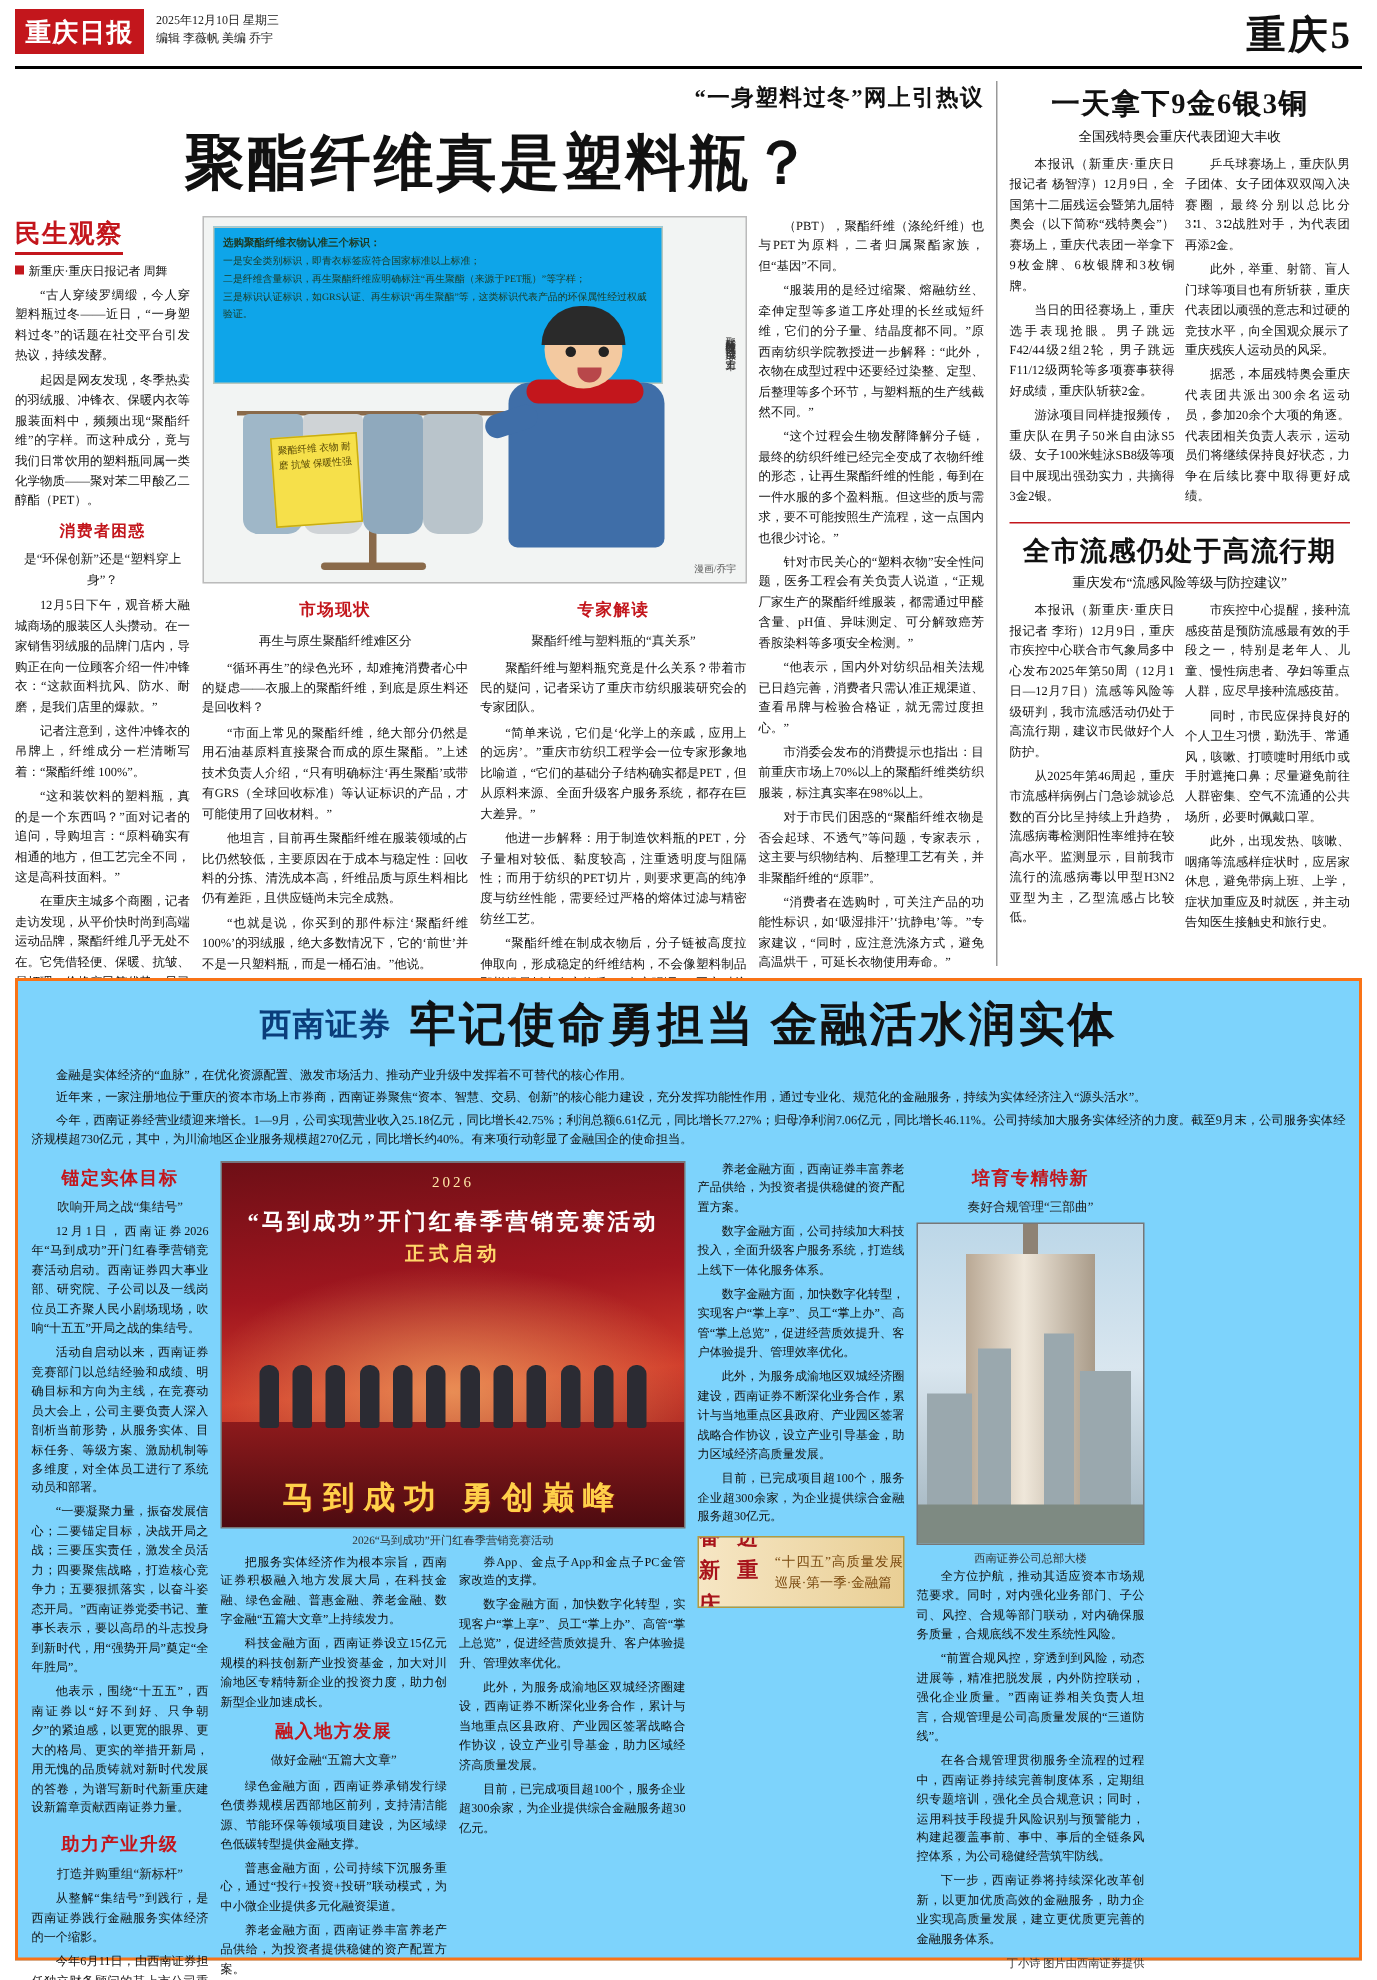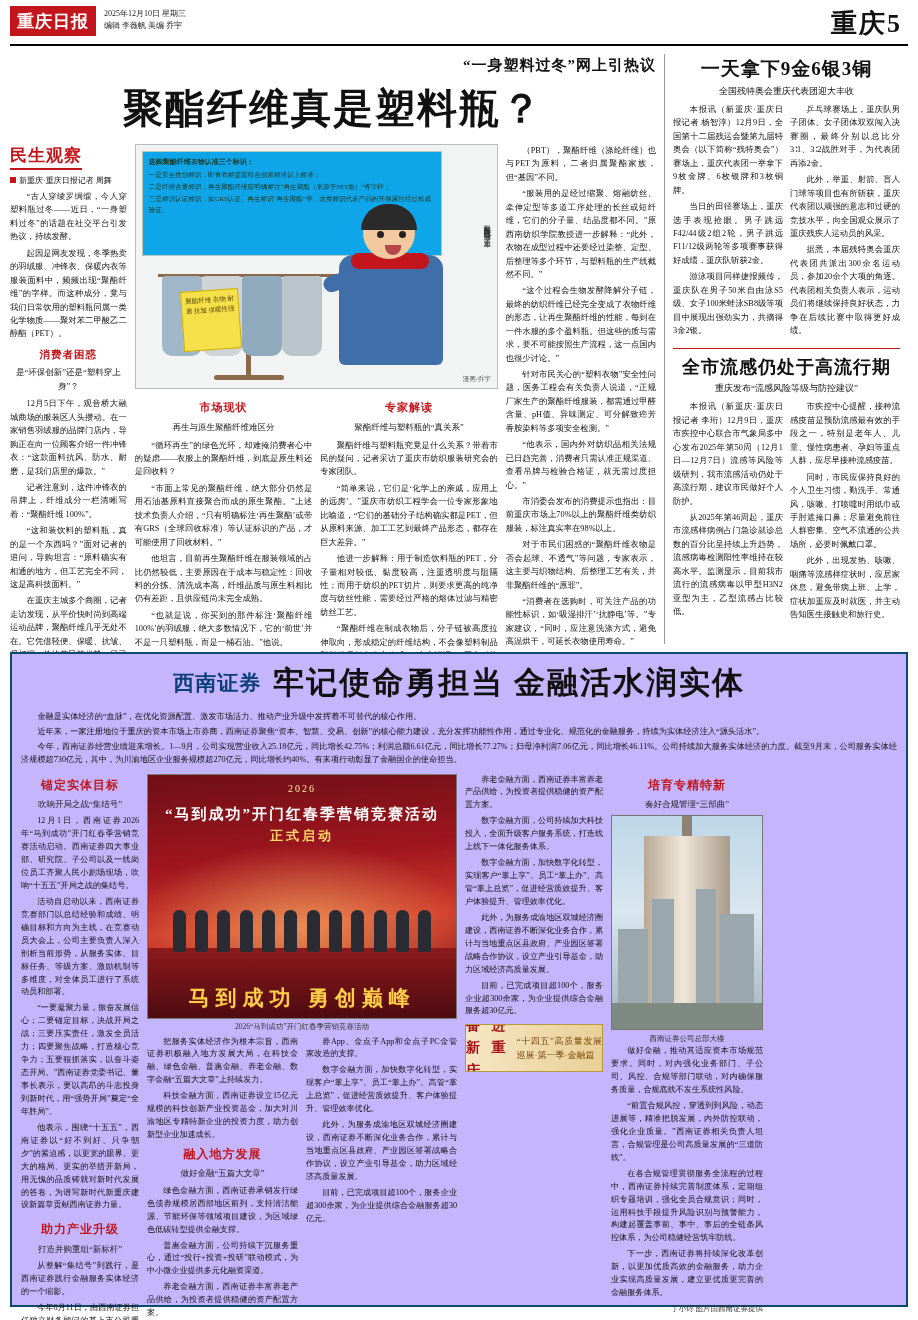--- a/index.html
+++ b/index.html
@@ -85,21 +85,21 @@
   .sign { position:absolute; right:6px; bottom:4px; font-size:6.5px; color:#555;}
 
   
   .side-head { text-align:center; font-size:19px; font-weight:bold; letter-spacing:1px; margin:2px 0 3px;}
   .side-sub { text-align:center; font-size:9px; margin-bottom:5px;}
   .side-cols { display:flex; gap:7px; }
   .hr-red { border:0; border-top:1.5px solid #c3161c; margin:8px 0 6px;}
   .side-head2 { text-align:center; font-size:18px; font-weight:bold; letter-spacing:1px; margin:4px 0 3px;}
 
   
-  .bottom { border:2px solid #0c4a6e; margin-top:8px; height:655px; padding:8px 9px; position:relative; background:#c4b5fd;}
+  .bottom { border:2px solid #f97316; margin-top:8px; height:655px; padding:8px 9px; position:relative; background:#7dd3fc;}
   .b-head { display:flex; align-items:center; justify-content:center; gap:12px; }
   .b-brand { color:#0a3d7a; font-size:21px; font-weight:bold; letter-spacing:1px;}
   .b-title { font-size:31px; font-weight:bold; letter-spacing:2px; }
   .b-lead { font-size:8.2px; line-height:1.6; text-align:justify; margin-top:6px; color:#111;}
   .b-lead p { margin:0 0 2px; text-indent:2em;}
 
   .b-cols { display:flex; gap:8px; margin-top:7px; }
   .bc { font-size:8.1px; line-height:1.6; text-align:justify;}
   .bc p { margin:0 0 3px; text-indent:2em;}
   .bh { color:#c3161c; font-weight:bold; font-size:12px; text-align:center; margin:2px 0 3px; letter-spacing:1px;}
@@ -213,21 +213,21 @@
               <div class="bh-s">再生与原生聚酯纤维难区分</div>
               <p>“循环再生”的绿色光环，却难掩消费者心中的疑虑——衣服上的聚酯纤维，到底是原生料还是回收料？</p>
               <p>“市面上常见的聚酯纤维，绝大部分仍然是用石油基原料直接聚合而成的原生聚酯。”上述技术负责人介绍，“只有明确标注‘再生聚酯’或带有GRS（全球回收标准）等认证标识的产品，才可能使用了回收材料。”</p>
               <p>他坦言，目前再生聚酯纤维在服装领域的占比仍然较低，主要原因在于成本与稳定性：回收料的分拣、清洗成本高，纤维品质与原生料相比仍有差距，且供应链尚未完全成熟。</p>
               <p>“也就是说，你买到的那件标注‘聚酯纤维100%’的羽绒服，绝大多数情况下，它的‘前世’并不是一只塑料瓶，而是一桶石油。”他说。</p>
             </div>
             <div class="col" style="width:50%;">
               <div class="sub-h">专家解读</div>
               <div class="bh-s">聚酯纤维与塑料瓶的“真关系”</div>
               <p>聚酯纤维与塑料瓶究竟是什么关系？带着市民的疑问，记者采访了重庆市纺织服装研究会的专家团队。</p>
-              <p>“简单来说，它们是‘化学上的亲戚，应用上的远房’。”重庆市纺织工程学会一位专家形象地比喻道，“它们的基础分子结构确实都是PET，但从原料来源、加工工艺到最终产品形态，都存在巨大差异。”</p>
+              <p>“简单来说，它们是‘化学上的亲戚，应用上的远房’。”重庆市纺织工程学会一位专家形象地比喻道，“它们的基础分子结构确实都是PET，但从原料来源、全面升级客户服务系统，都存在巨大差异。”</p>
               <p>他进一步解释：用于制造饮料瓶的PET，分子量相对较低、黏度较高，注重透明度与阻隔性；而用于纺织的PET切片，则要求更高的纯净度与纺丝性能，需要经过严格的熔体过滤与精密纺丝工艺。</p>
               <p>“聚酯纤维在制成衣物后，分子链被高度拉伸取向，形成稳定的纤维结构，不会像塑料制品那样轻易析出有害物质。”专家强调，“国家对纺织品有严格的安全技术规范，正规渠道销售的服装，是可以放心穿着的。”</p>
             </div>
           </div>
         </div>
 
         <div style="width:152px;">
           <div class="col">
             <p>（PBT），聚酯纤维（涤纶纤维）也与PET为原料，二者归属聚酯家族，但“基因”不同。</p>
             <p>“服装用的是经过缩聚、熔融纺丝、牵伸定型等多道工序处理的长丝或短纤维，它们的分子量、结晶度都不同。”原西南纺织学院教授进一步解释：“此外，衣物在成型过程中还要经过染整、定型、后整理等多个环节，与塑料瓶的生产线截然不同。”</p>
@@ -367,21 +367,21 @@
         <div class="photo2">
           <div class="tower"></div>
           <div class="tw-top"></div>
           <div class="bld" style="left:6px; width:30px; height:80px;"></div>
           <div class="bld" style="left:40px; width:22px; height:110px;"></div>
           <div class="bld" style="right:8px; width:34px; height:95px;"></div>
           <div class="bld" style="right:46px; width:20px; height:120px;"></div>
           <div class="base2"></div>
         </div>
         <div class="cap2">西南证券公司总部大楼</div>
-        <p>做好金融，推动其适应资本市场规范要求。同时，对内强化业务部门、子公司、风控、合规等部门联动，对内确保服务质量，合规底线不发生系统性风险。</p>
+        <p>全方位护航，推动其适应资本市场规范要求。同时，对内强化业务部门、子公司、风控、合规等部门联动，对内确保服务质量，合规底线不发生系统性风险。</p>
         <p>“前置合规风控，穿透到到风险，动态进展等，精准把脱发展，内外防控联动，强化企业质量。”西南证券相关负责人坦言，合规管理是公司高质量发展的“三道防线”。</p>
         <p>在各合规管理贯彻服务全流程的过程中，西南证券持续完善制度体系，定期组织专题培训，强化全员合规意识；同时，运用科技手段提升风险识别与预警能力，构建起覆盖事前、事中、事后的全链条风控体系，为公司稳健经营筑牢防线。</p>
         <p>下一步，西南证券将持续深化改革创新，以更加优质高效的金融服务，助力企业实现高质量发展，建立更优质更完善的金融服务体系。</p>
         <div class="credit">丁小诗  图片由西南证券提供</div>
       </div>
     </div>
   </div>
 
 </div>
 

